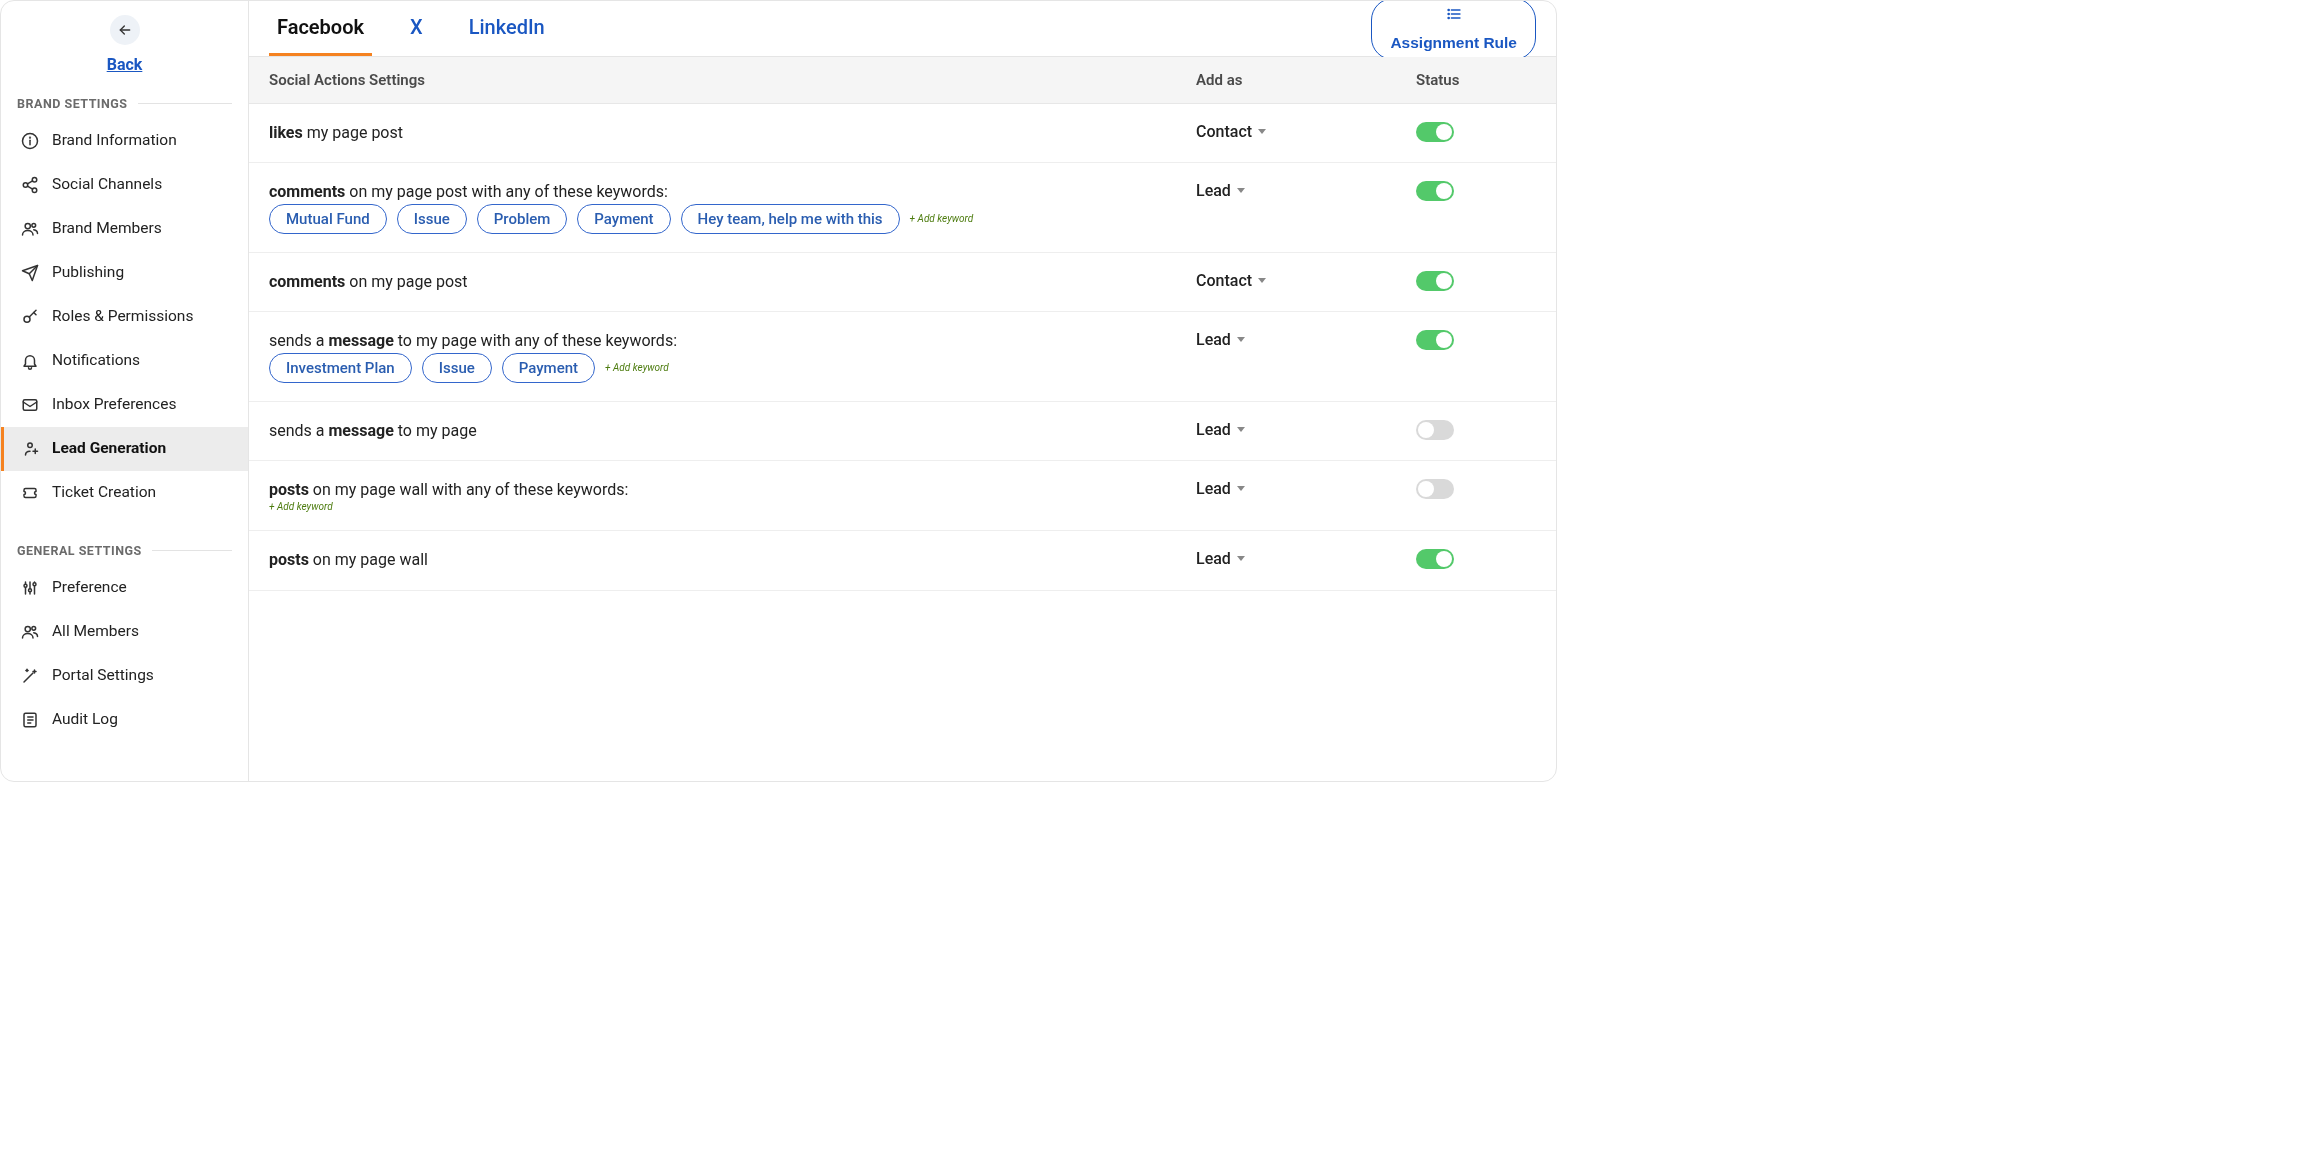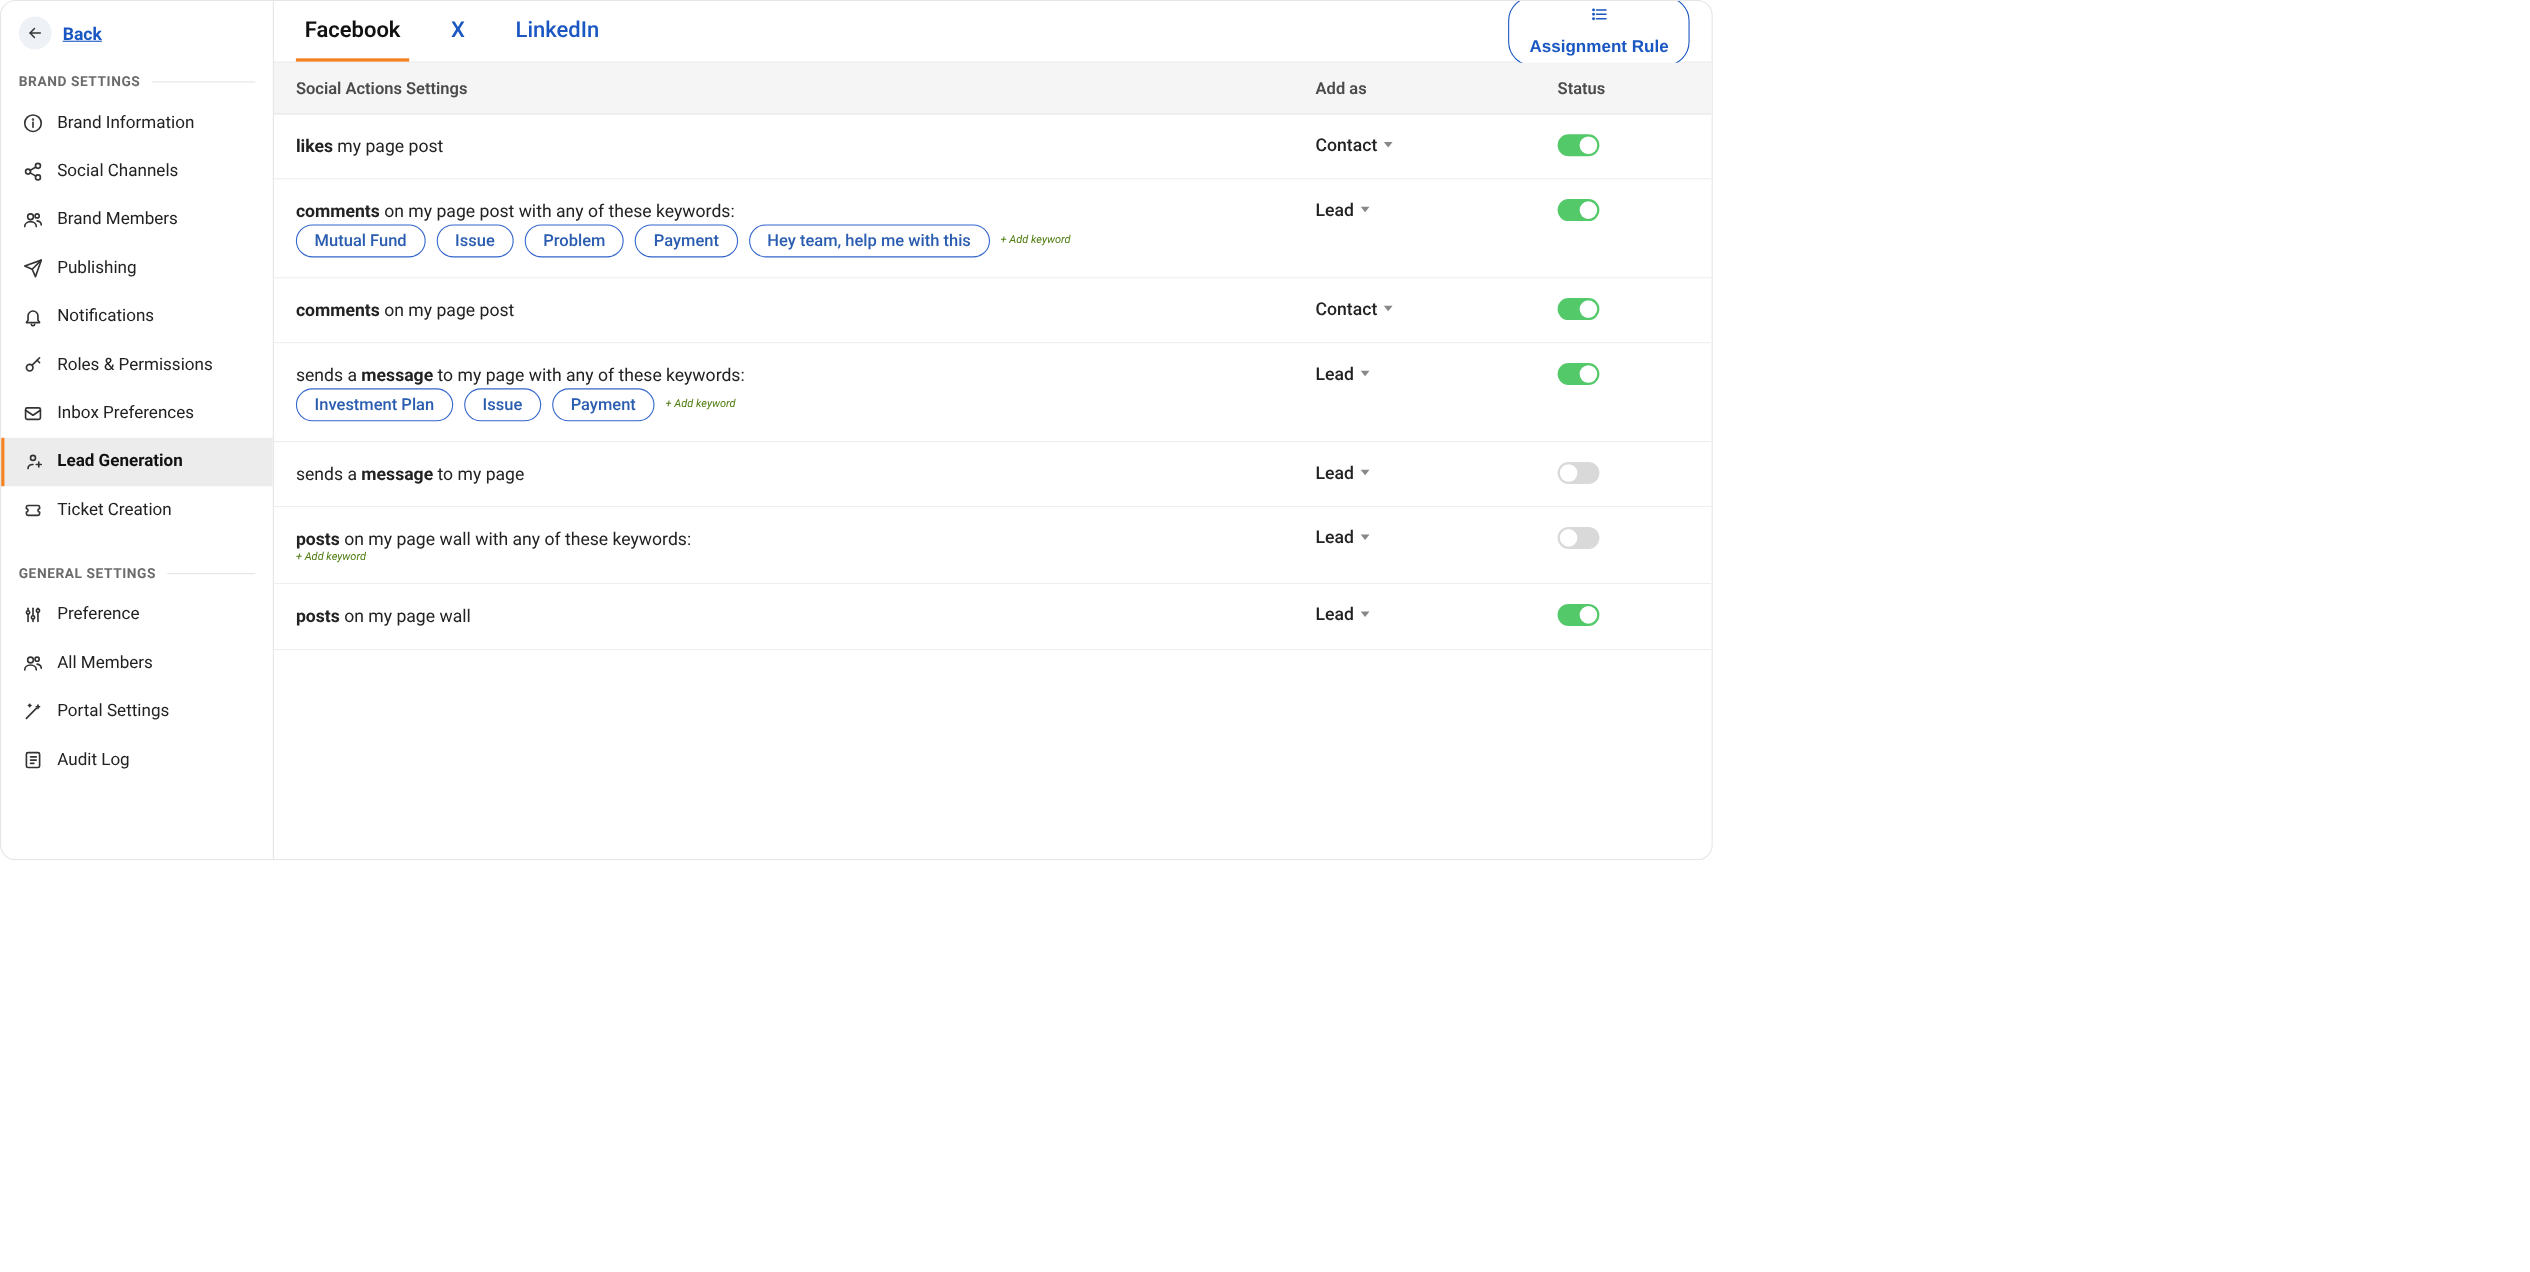--- a/index.html
+++ b/index.html
@@ -24,20 +24,21 @@
     display: flex;
     flex-direction: column;
     padding: 14px 0 10px 0;
     overflow-y: auto;
   }
   .back-row {
     display: flex;
     align-items: center;
     gap: 10px;
     padding: 0 16px 12px 16px;
+    flex-direction: column;
   }
   .back-icon-btn {
     width: 30px;
     height: 30px;
     border-radius: 50%;
     background: #eef2f7;
     display: flex;
     align-items: center;
     justify-content: center;
     cursor: pointer;
@@ -301,35 +302,35 @@
         <svg width="18" height="18" viewBox="0 0 24 24" fill="none" stroke-width="2" stroke-linecap="round" stroke-linejoin="round">
             <line x1="22" y1="2" x2="11" y2="13"></line>
             <polygon points="22 2 15 22 11 13 2 9 22 2"></polygon>
           </svg>
       </span>
       <span>Publishing</span>
     </div>
     <div class="nav-item">
       <span class="nav-icon">
         <svg width="18" height="18" viewBox="0 0 24 24" fill="none" stroke-width="2" stroke-linecap="round" stroke-linejoin="round">
-            <path d="M18 16v-5a6 6 0 10-12 0v5l-2 3h16z"></path>
-            <path d="M10 21a2 2 0 004 0"></path>
-          </svg>
-      </span>
-      <span>Notifications</span>
-    </div>
-    <div class="nav-item">
-      <span class="nav-icon">
-        <svg width="18" height="18" viewBox="0 0 24 24" fill="none" stroke-width="2" stroke-linecap="round" stroke-linejoin="round">
             <circle cx="8" cy="15" r="4"></circle>
             <line x1="11" y1="12" x2="20" y2="3"></line>
             <line x1="17" y1="6" x2="20" y2="9"></line>
           </svg>
       </span>
       <span>Roles &amp; Permissions</span>
+    </div>
+    <div class="nav-item">
+      <span class="nav-icon">
+        <svg width="18" height="18" viewBox="0 0 24 24" fill="none" stroke-width="2" stroke-linecap="round" stroke-linejoin="round">
+            <path d="M18 16v-5a6 6 0 10-12 0v5l-2 3h16z"></path>
+            <path d="M10 21a2 2 0 004 0"></path>
+          </svg>
+      </span>
+      <span>Notifications</span>
     </div>
     <div class="nav-item">
       <span class="nav-icon">
         <svg width="18" height="18" viewBox="0 0 24 24" fill="none" stroke-width="2" stroke-linecap="round" stroke-linejoin="round">
             <path d="M3 8l9 6 9-6"></path>
             <rect x="3" y="5" width="18" height="14" rx="2"></rect>
           </svg>
       </span>
       <span>Inbox Preferences</span>
     </div>

